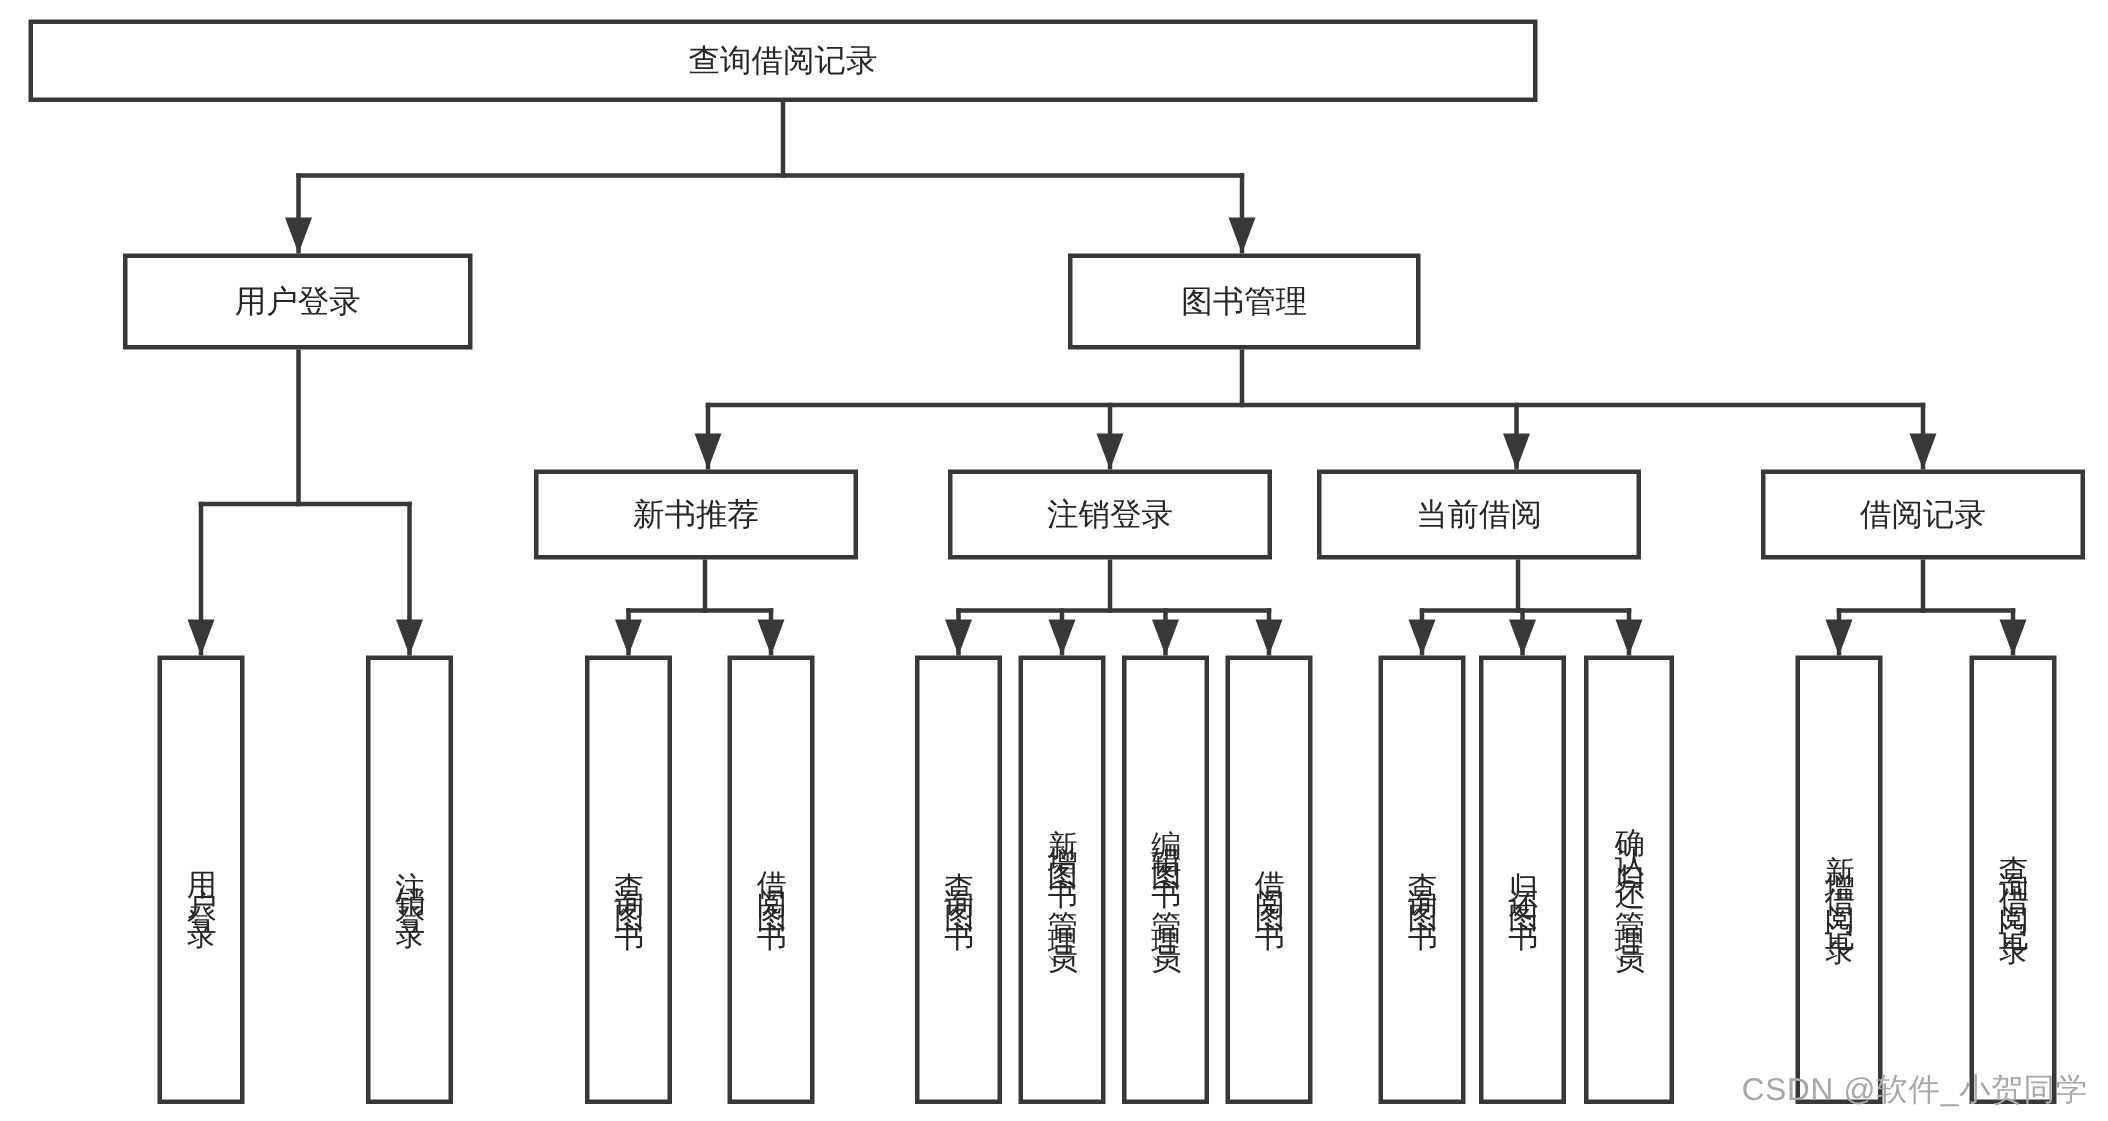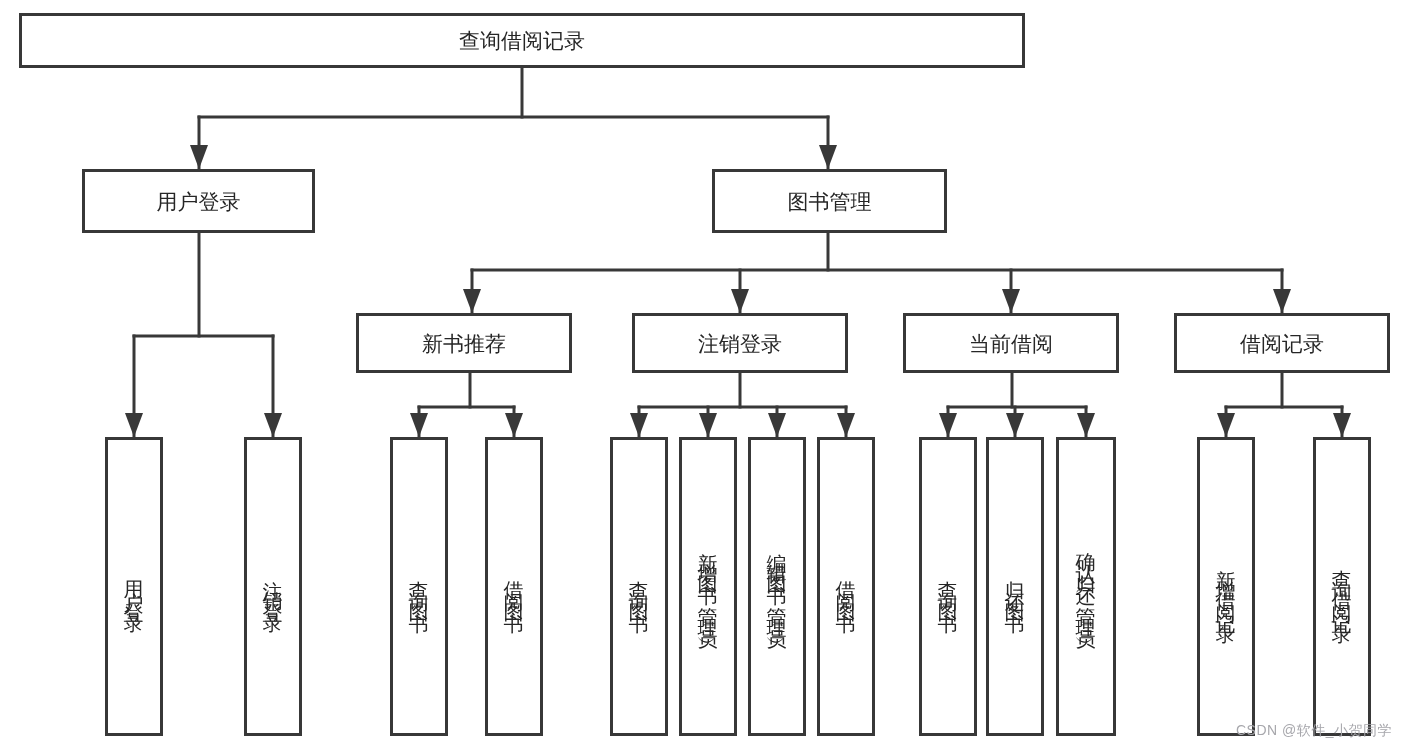--- a/index.html
+++ b/index.html
@@ -51,21 +51,21 @@
     writing-mode:vertical-rl;
     text-orientation:mixed;
     font-size:20px;
     letter-spacing:11px;
     line-height:1;
   }
   .watermark{
     position:absolute;
     right:13px;bottom:7px;
     z-index:3;
-    font-size:14px;
+    font-size:21px;
     color:var(--watermark);
     letter-spacing:0.5px;
     white-space:nowrap;
     margin-top:19px;
   }
 </style>
 </head>
 <body>
 
 <div class="canvas">
@@ -132,21 +132,21 @@
     </g>
   </svg>
 
   <div class="node" style="left:19px;top:13px;width:1006px;height:55px">查询借阅记录</div>
 
   <div class="node h2" style="left:82px">用户登录</div>
   <div class="node h2" style="left:712px;width:235px">图书管理</div>
 
   <div class="node h3" style="left:356px">新书推荐</div>
   <div class="node h3" style="left:632px">注销登录</div>
-  <div class="node h3" style="left:903px">当前借阅</div>
+  <div class="node h3" style="left:878px">当前借阅</div>
   <div class="node h3" style="left:1174px">借阅记录</div>
 
   <div class="node leaf" style="left:105px">用户登录</div>
   <div class="node leaf" style="left:244px">注销登录</div>
 
   <div class="node leaf" style="left:390px">查询图书</div>
   <div class="node leaf" style="left:485px">借阅图书</div>
 
   <div class="node leaf" style="left:610px">查询图书</div>
   <div class="node leaf" style="left:679px">新增图书（管理员）</div>

